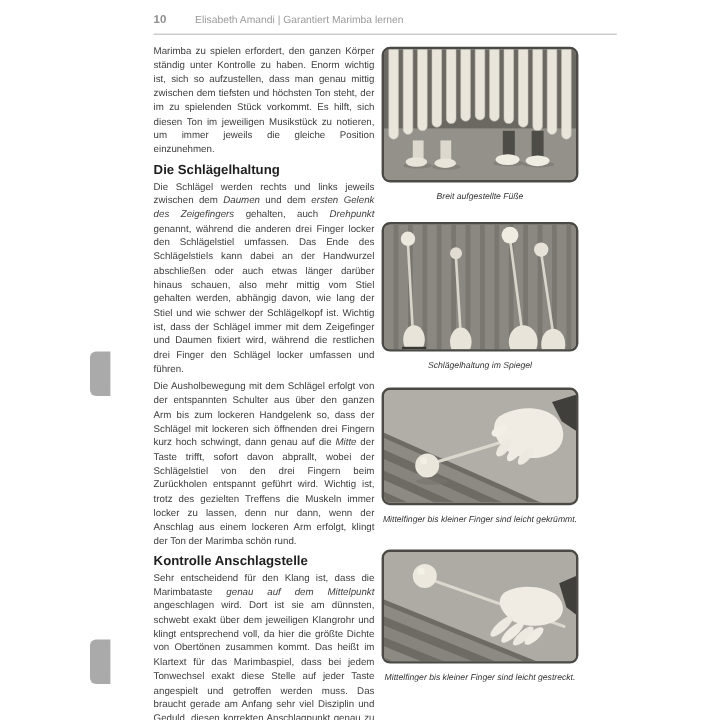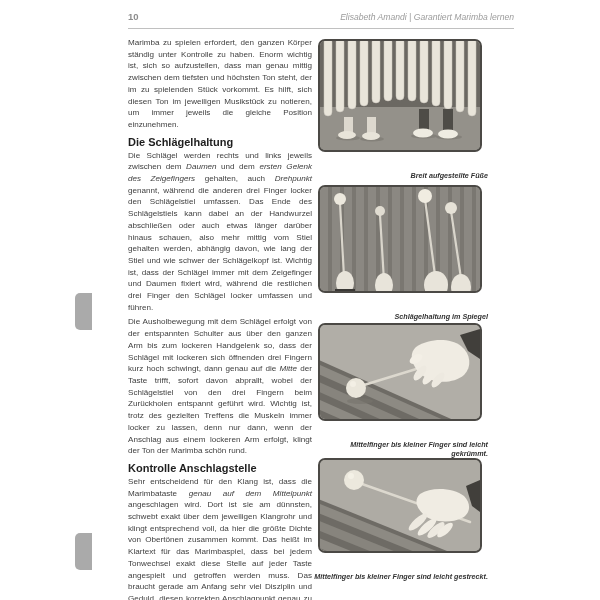--- a/index.html
+++ b/index.html
@@ -1,39 +1,39 @@
 <!DOCTYPE html>
 <html><head>
 <meta charset="utf-8">
 <style>
   html,body{margin:0;padding:0;background:#ffffff;}
   .sheet{position:relative;width:600px;height:600px;background:#ffffff;
          font-family:"Liberation Sans",sans-serif;overflow:hidden;}
 
   
   .header{position:absolute;left:128px;top:11px;width:386px;display:flex;
-          justify-content:space-between;align-items:baseline;}
+          align-items:baseline;gap:24px;}
   .pagenum{font-size:9.5px;font-weight:bold;color:#8d8d8d;}
-  .htitle{font-size:8.6px;font-style:italic;color:#9b9b9b;}
+  .htitle{font-size:8.6px;color:#9b9b9b;}
   .hrule{position:absolute;left:128px;top:28px;width:386px;height:1px;background:#c0c0c0;}
 
   
   .textcol{position:absolute;left:128px;top:37px;width:184px;color:#3e3e3e;
            font-size:8.1px;line-height:11.7px;text-align:justify;}
   .textcol p{margin:0 0 3px 0;}
   .textcol h3{font-size:11px;line-height:12px;margin:5px 0 2px 0;color:#1e1e1e;
               text-align:left;}
 
   
   .figure{position:absolute;left:318px;width:164px;}
   .photo{width:160px;border:2px solid #4b4945;border-radius:7px;overflow:hidden;
          display:block;background:#a9a6a0;line-height:0;}
   .photo svg{display:block;}
-  .caption{width:176px;margin-left:-6px;text-align:right;font-size:7.2px;
-           font-weight:bold;font-style:italic;color:#333333;margin-top:19px;line-height:9px;}
+  .caption{width:176px;margin-left:-6px;text-align:center;font-size:7.2px;
+           font-weight:normal;font-style:italic;color:#333333;margin-top:7px;line-height:9px;}
   #fig1{top:39px;} #fig2{top:185px;} #fig3{top:323px;} #fig4{top:458px;}
 
   
   .edge-tab{position:absolute;left:75px;width:17px;height:37px;background:#aaaaaa;
             border-radius:5px 0 0 5px;}
   #tab1{top:293px;} #tab2{top:533px;}
 </style>
 </head>
 <body>
 

